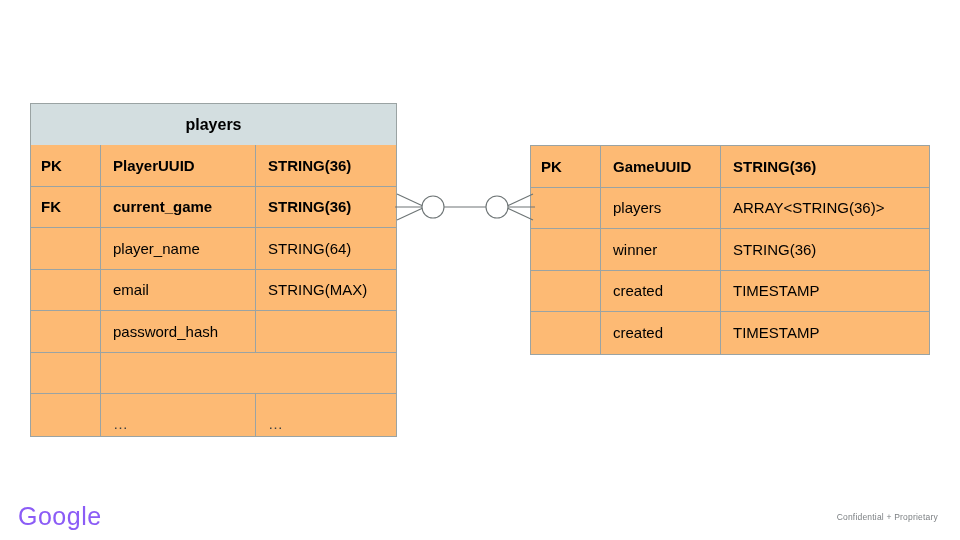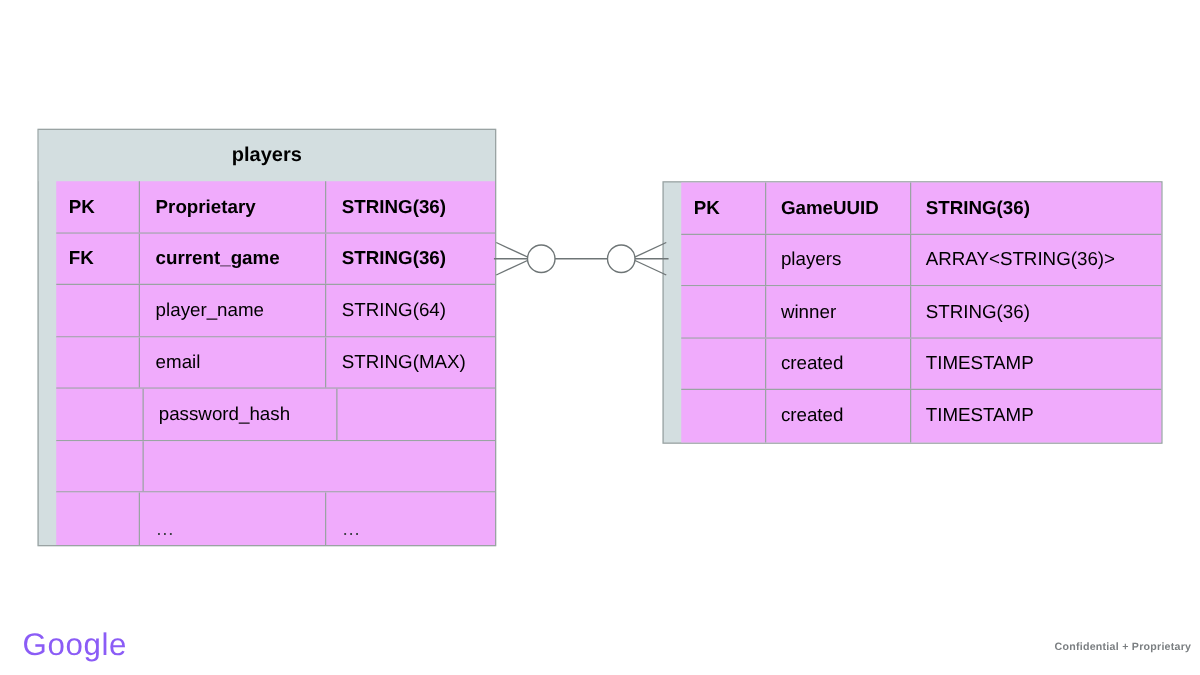--- a/index.html
+++ b/index.html
@@ -25,22 +25,21 @@
     position: absolute;
     border: 1px solid #9aa3a3;
     box-sizing: border-box;
     background: #d3dee0;
     border-collapse: collapse;
   }
   .er-row {
     display: flex;
     box-sizing: border-box;
     border-bottom: 1px solid #9aa3a3;
-    background: #f0abfc;
-    margin-left: 14px;
+    background: #fdba74;
   }
   .er-row:last-child {
     border-bottom: none;
   }
   .er-title {
     display: flex;
     align-items: center;
     justify-content: center;
     font-weight: bold;
     font-size: 16px;
@@ -125,39 +124,38 @@
     position: absolute;
     left: 18px;
     top: 502px;
     font-size: 25px;
     letter-spacing: 0.5px;
     color: #8b5cf6;
     font-family: "Liberation Sans", sans-serif;
   }
   .footer-note {
     position: absolute;
-    right: 7px;
+    right: 22px;
     top: 512px;
     font-size: 8.5px;
     color: #7b7f82;
     letter-spacing: 0.2px;
-    font-weight: bold;
   }
 </style>
 </head>
 <body>
 
 <div class="slide">
 
   <div class="er-table" id="players-table">
     <div class="er-title">players</div>
 
     <div class="er-row is-key">
       <div class="cell-key">PK</div>
-      <div class="cell-name">Proprietary</div>
+      <div class="cell-name">PlayerUUID</div>
       <div class="cell-type">STRING(36)</div>
     </div>
 
     <div class="er-row is-key">
       <div class="cell-key">FK</div>
       <div class="cell-name">current_game</div>
       <div class="cell-type">STRING(36)</div>
     </div>
 
     <div class="er-row">

